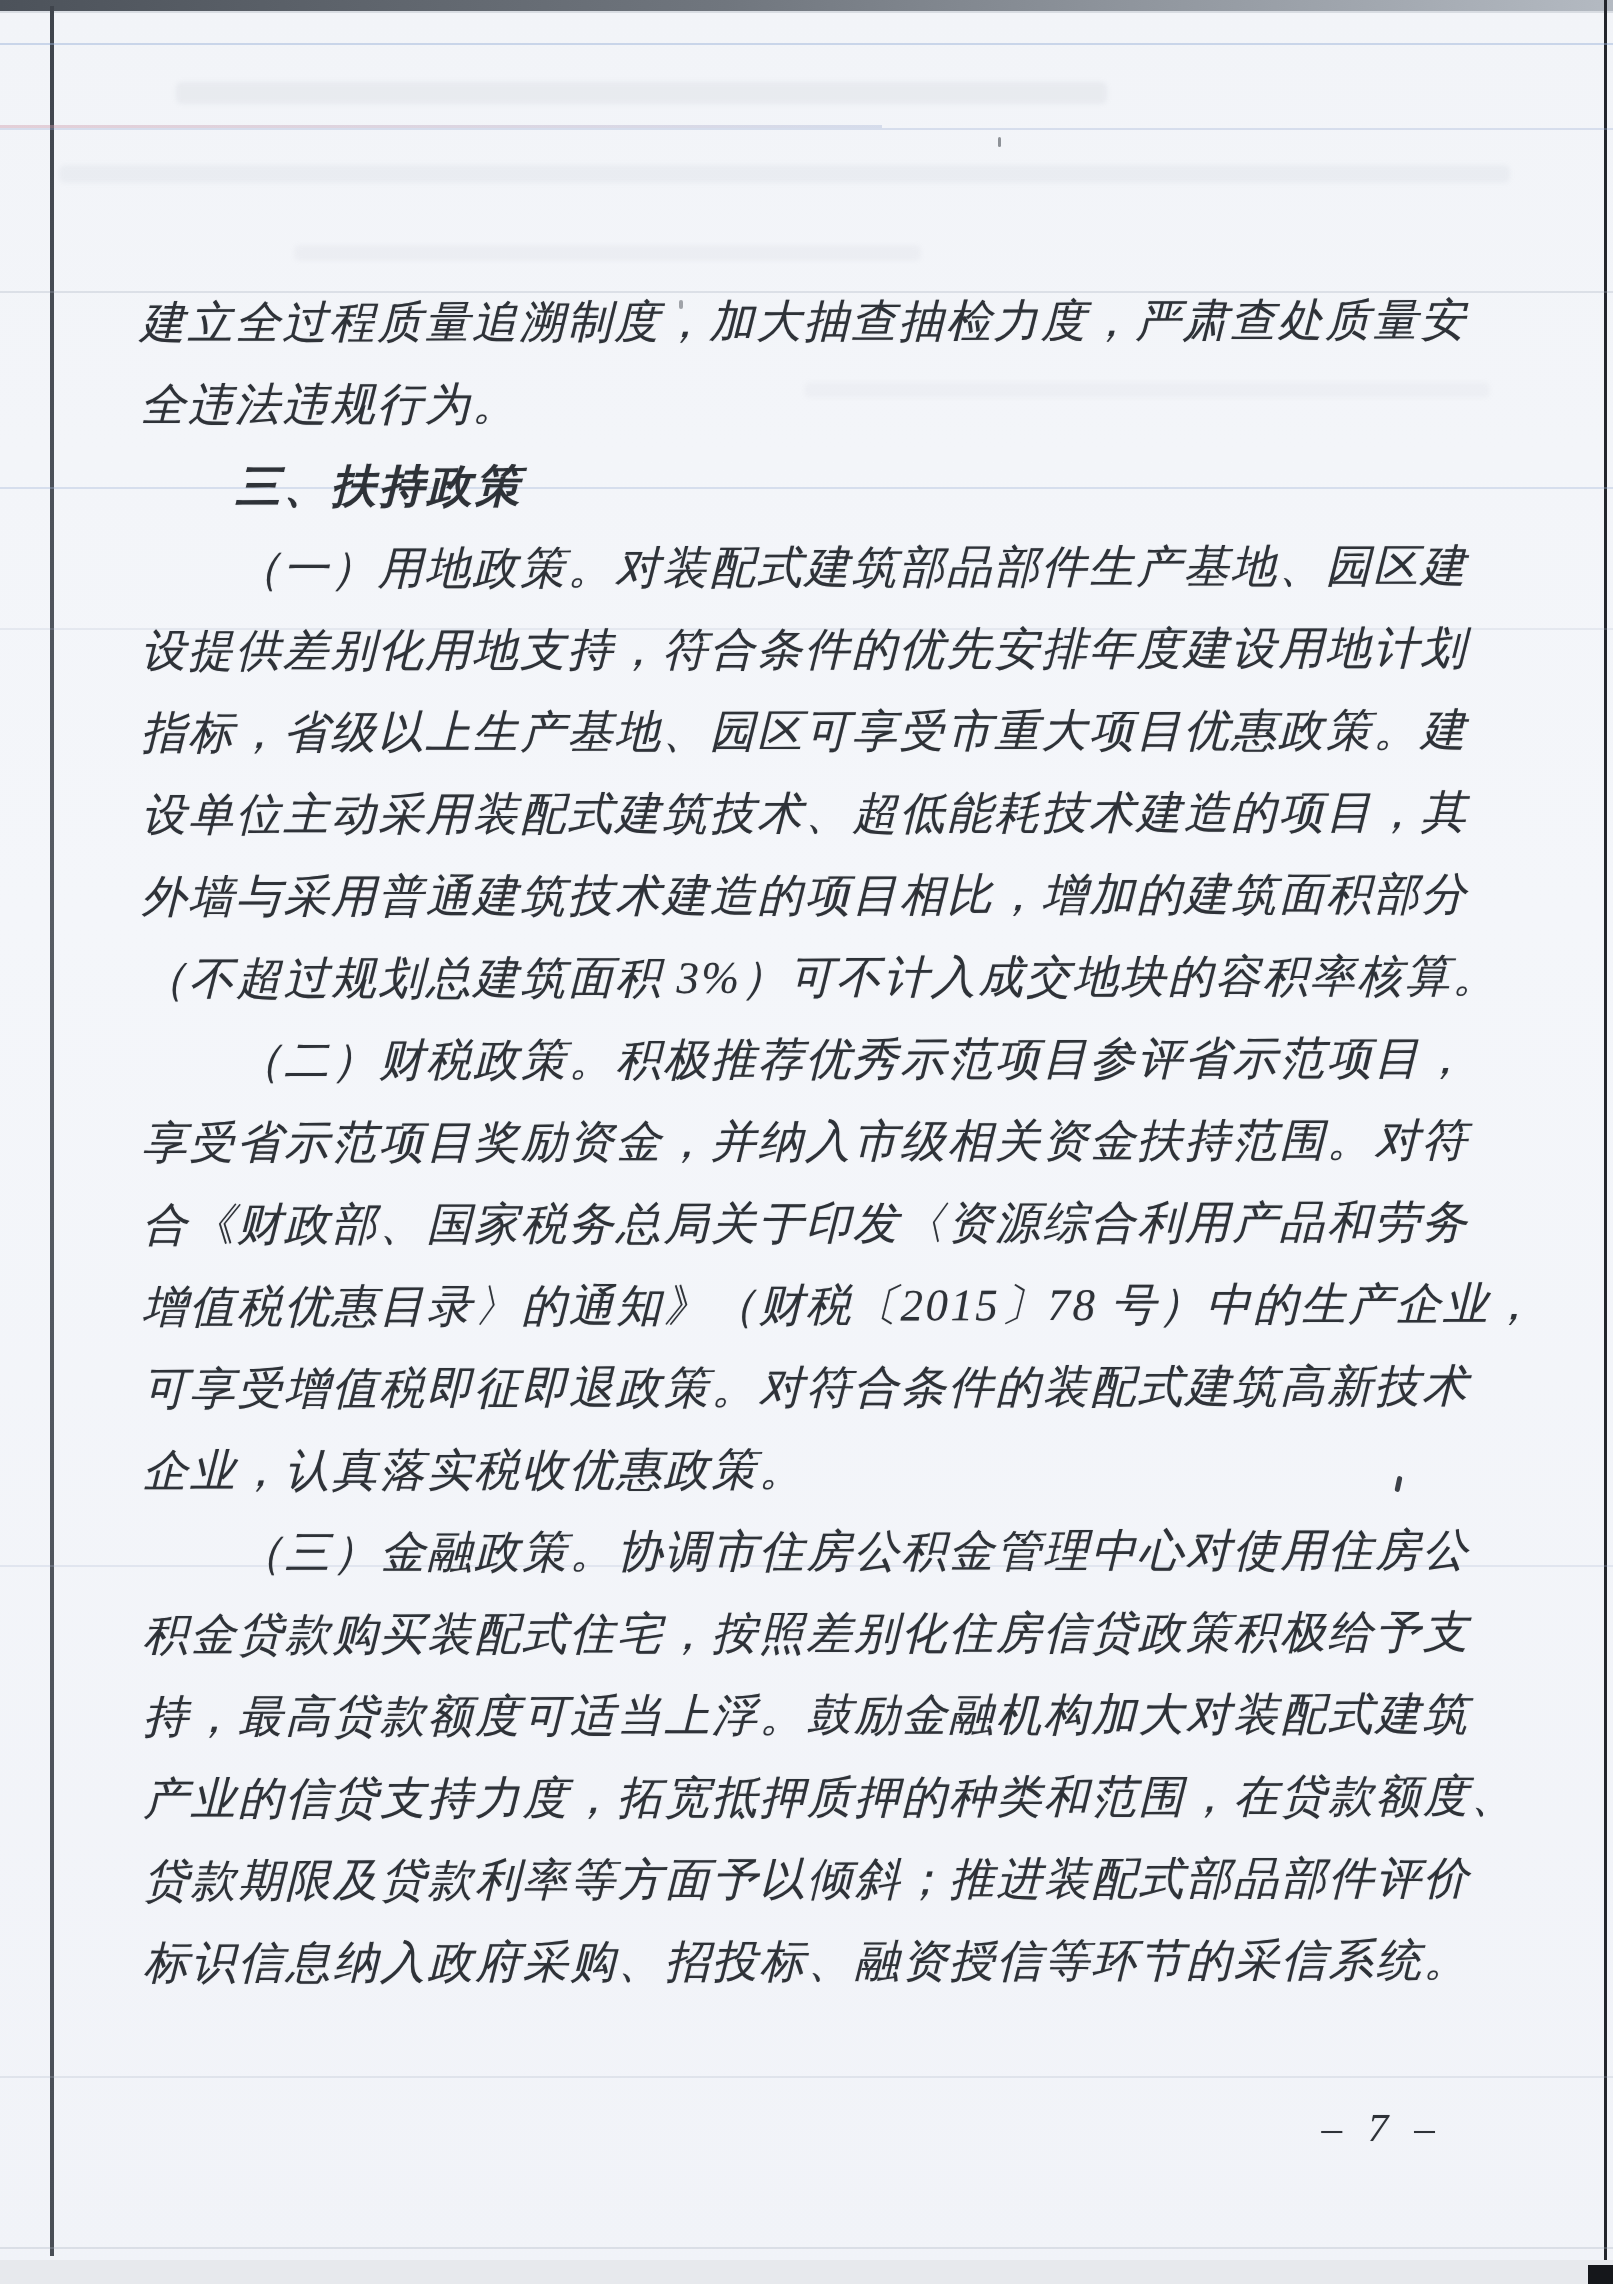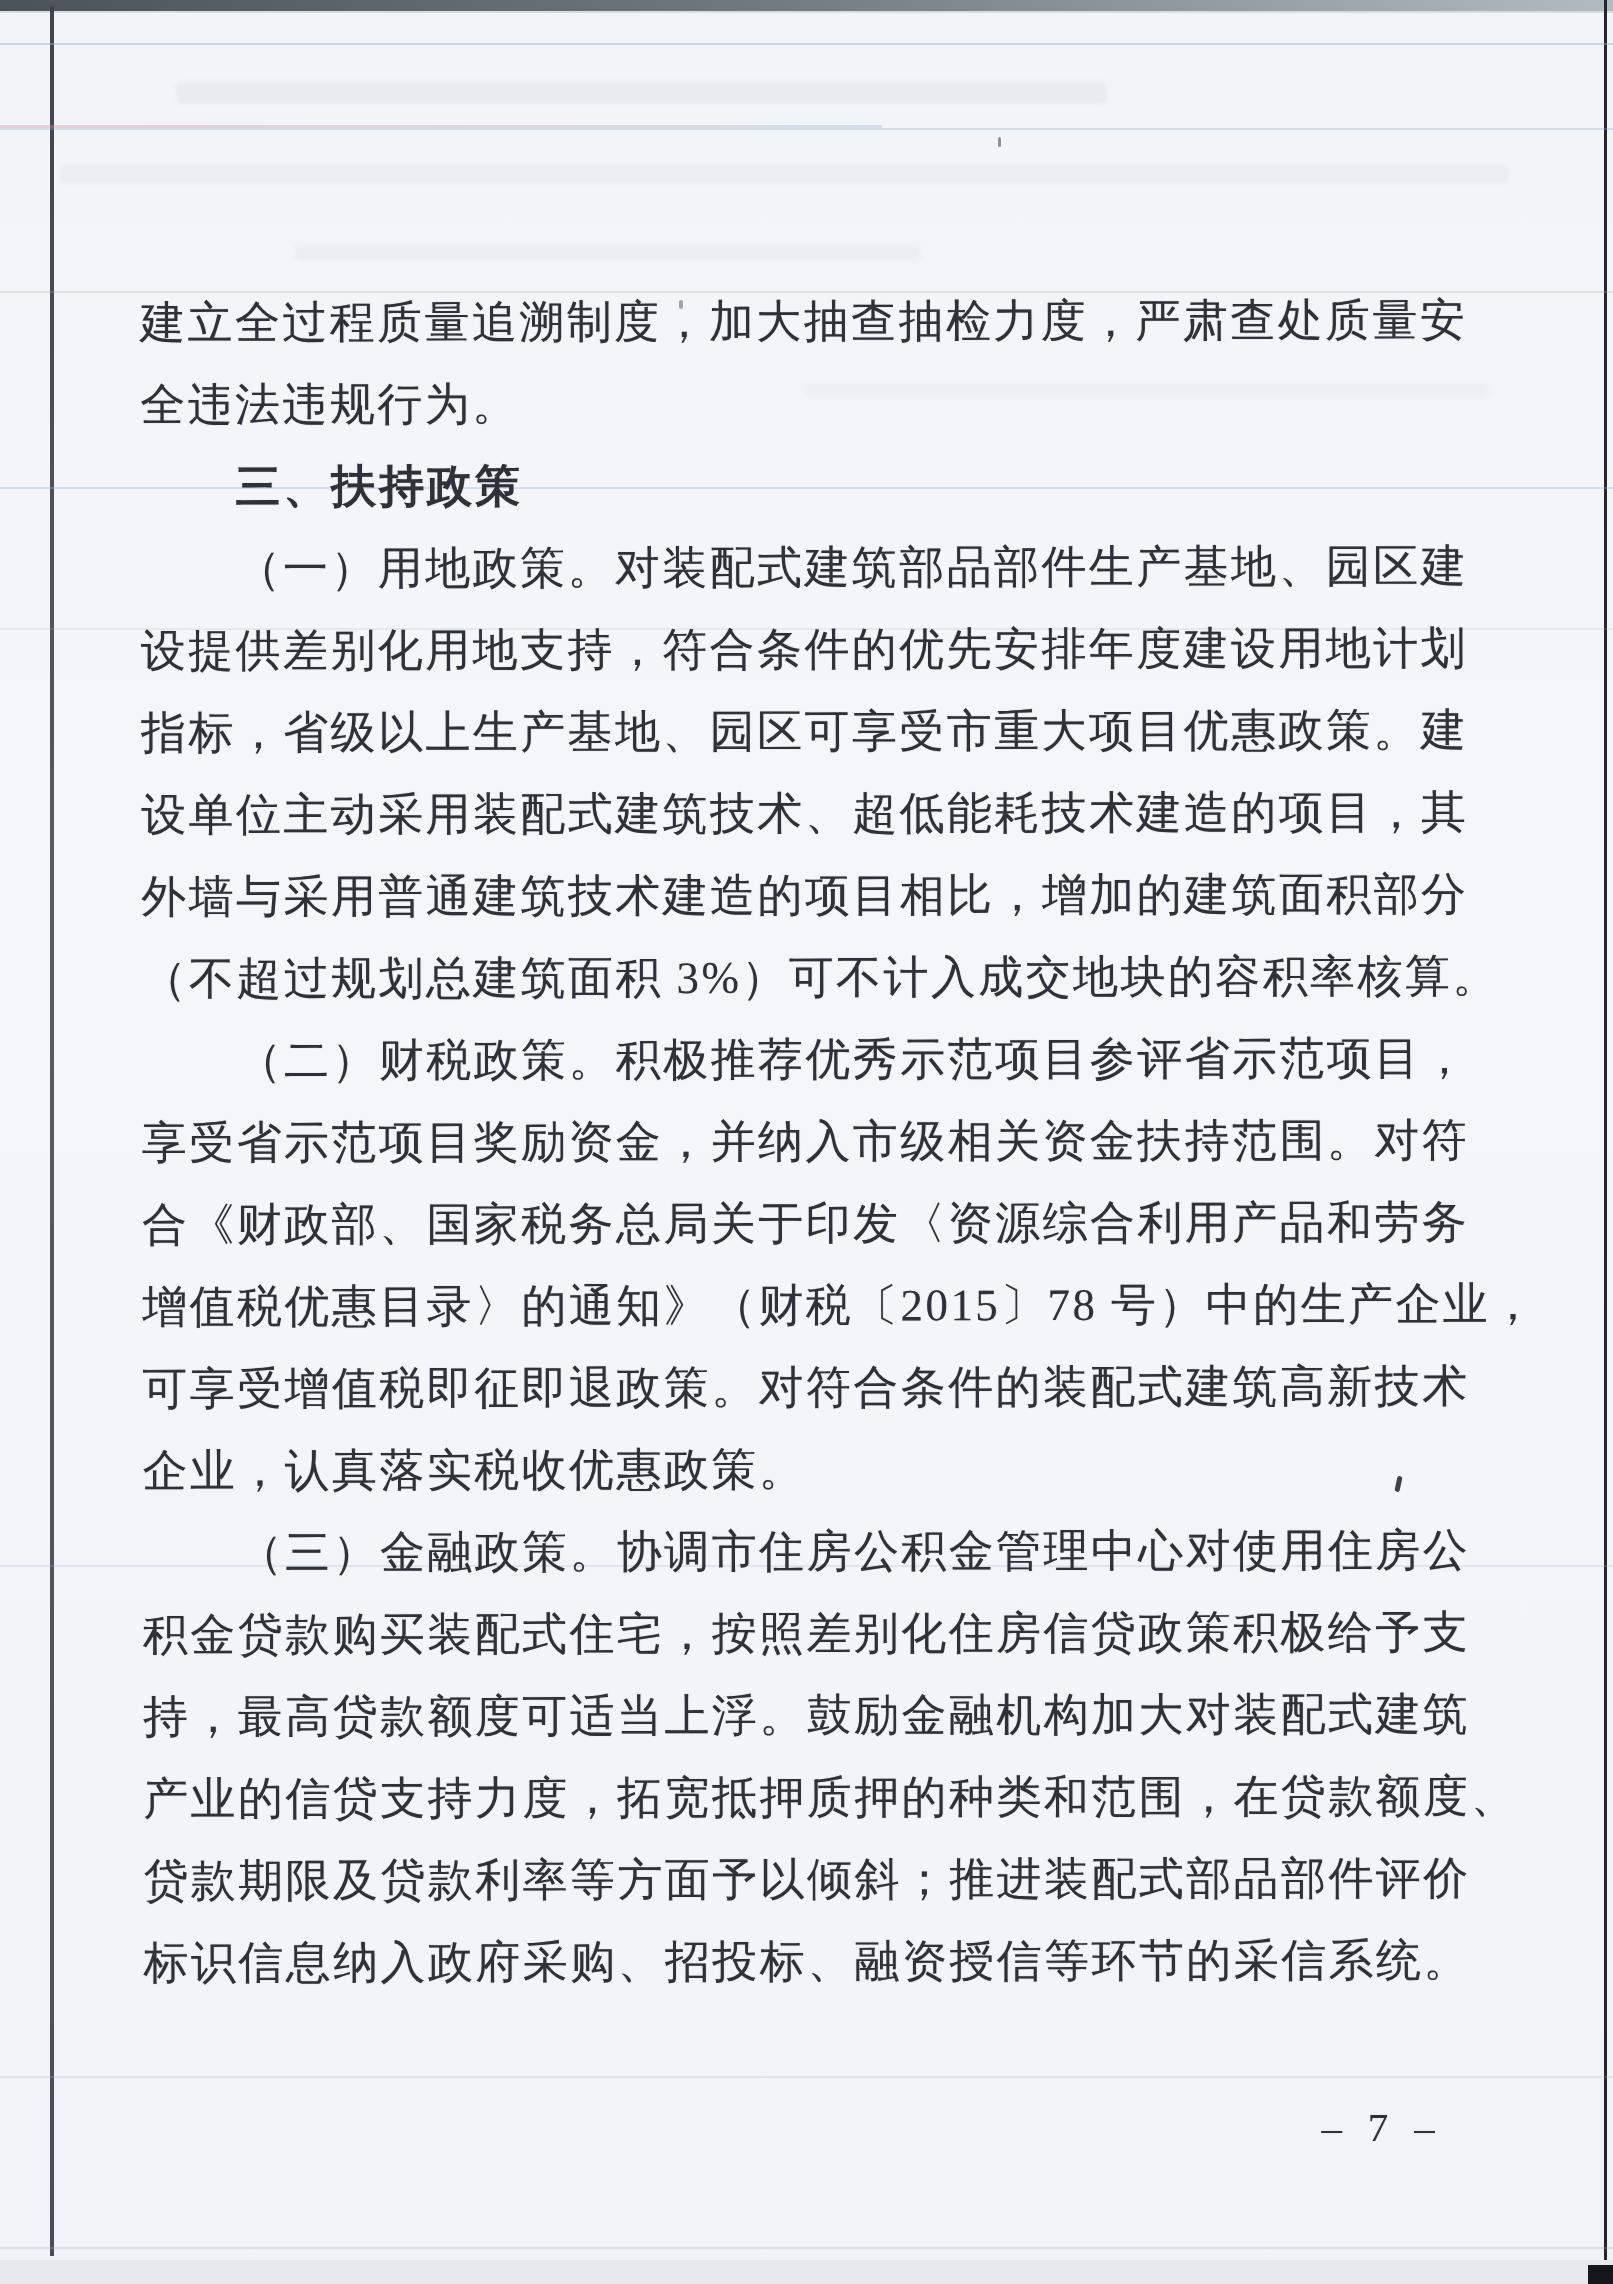--- a/index.html
+++ b/index.html
@@ -12,20 +12,21 @@
     overflow: hidden;
     position: relative;
     background: #eef1f6;
     font-family: "Liberation Serif", "DejaVu Serif", serif;
   }
   .page {
     position: absolute;
     inset: 0;
     background: linear-gradient(180deg, #f2f4f8 0%, #f4f6fa 40%, #f1f3f8 100%);
     overflow: hidden;
+    font-style: italic;
   }
   
   .top-edge {
     position: absolute;
     top: 0; left: 0;
     width: 100%; height: 10.8px;
     background: linear-gradient(90deg, #4c525a, #70767e 45%, #959ba3 75%, #b4bac2);
     border-bottom: 2px solid #d8dce2;
   }
   .left-line {

